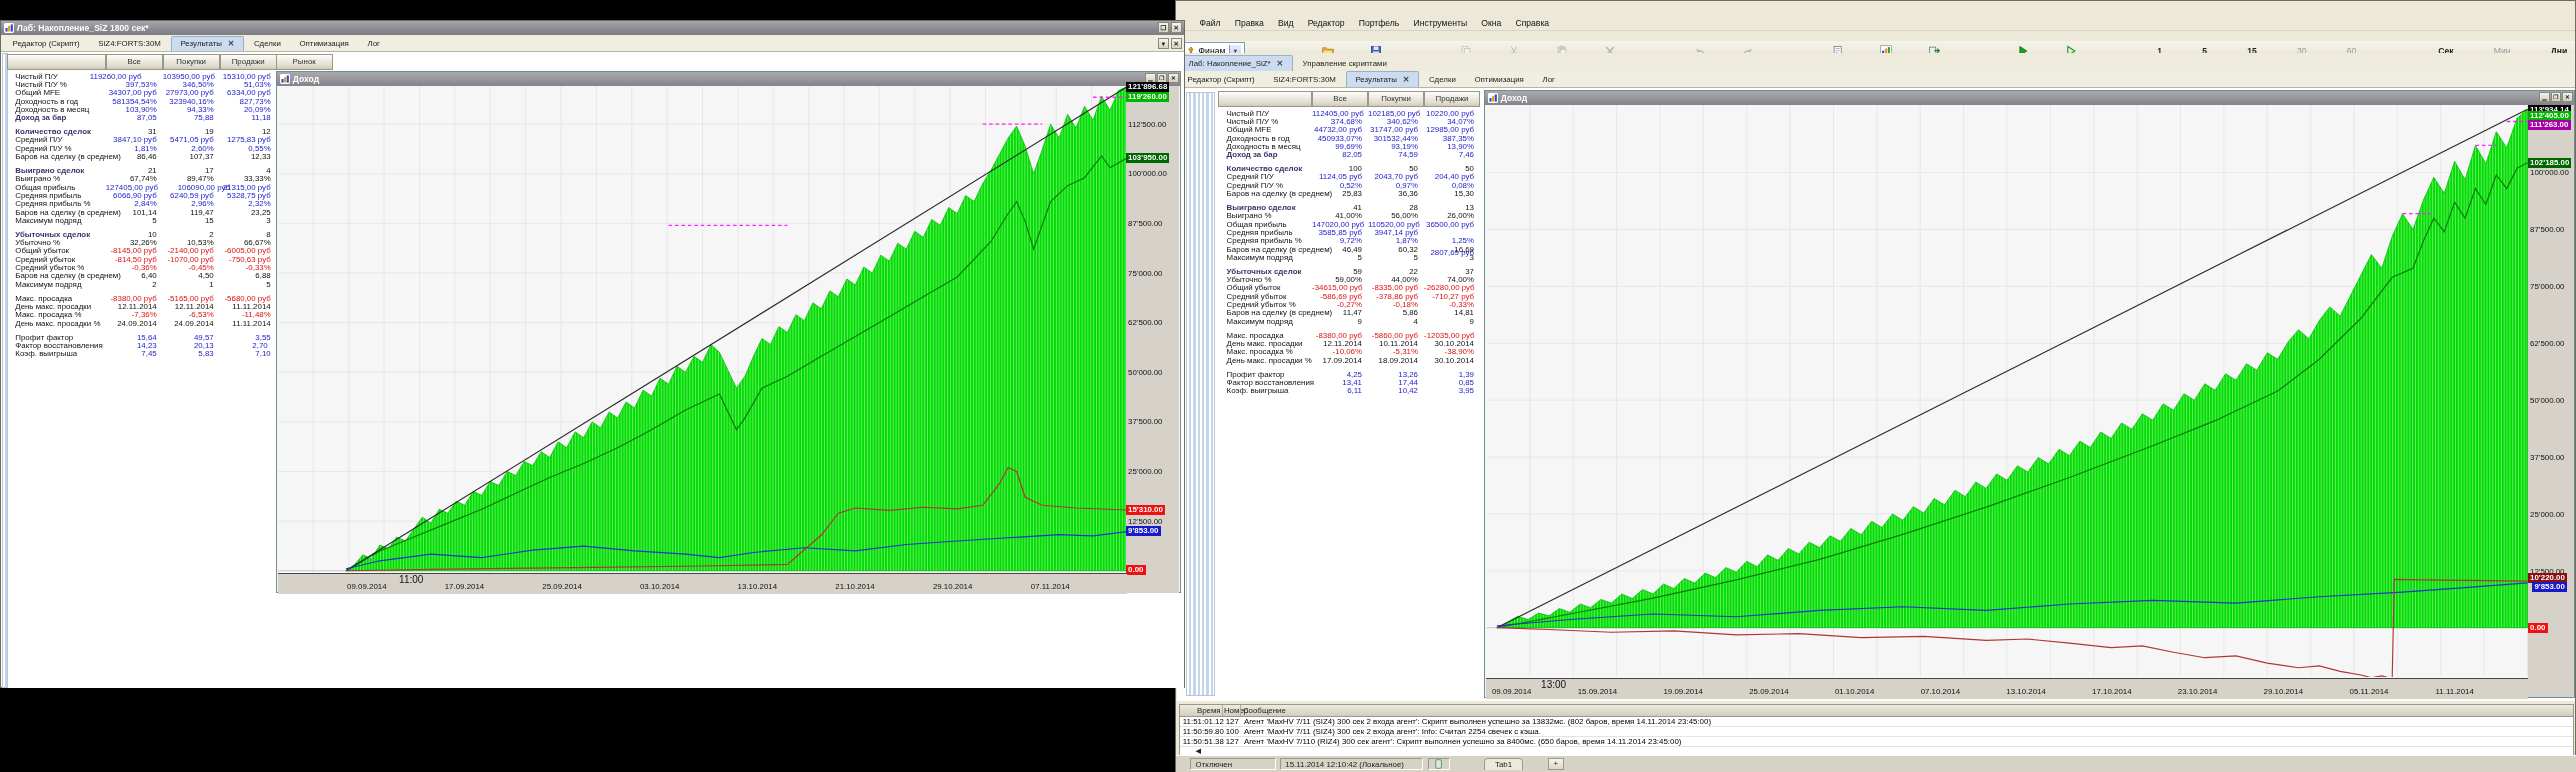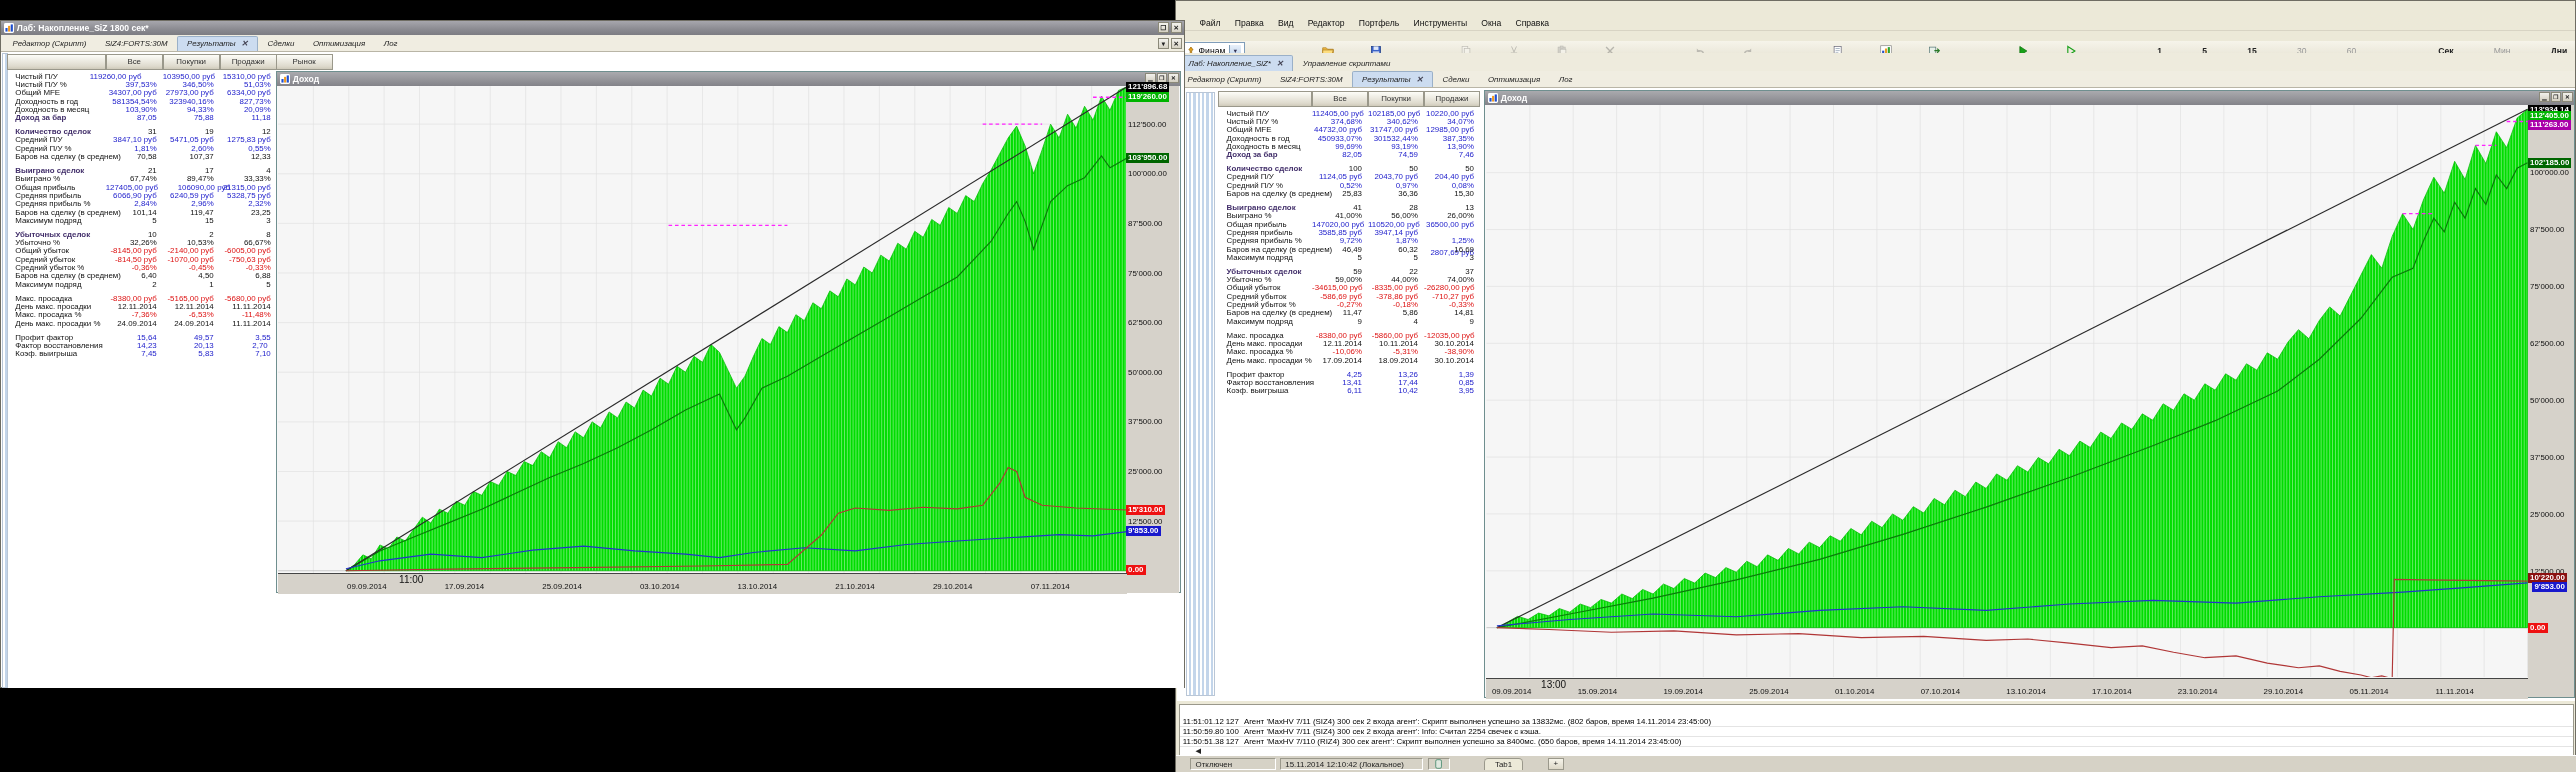--- a/index.html
+++ b/index.html
@@ -7,21 +7,21 @@
         font-family:"Liberation Sans",sans-serif;-webkit-font-smoothing:antialiased;}
   .win{position:absolute;background:#ece9d8;border:0.7px solid #6f6d63;box-sizing:border-box;}
   .titlebar{position:absolute;left:0;right:0;height:14.3px;
             background:linear-gradient(180deg,#a7a7ad 0%,#8a8a90 60%,#7c7c82 100%);
             color:#fff;font-weight:bold;font-size:8.6px;display:flex;align-items:center;padding-left:2.9px;box-sizing:border-box;}
   .titlebar .ttl{white-space:nowrap;overflow:hidden;margin-left:2.9px;}
   .winbtns{position:absolute;right:2.1px;top:1.4px;display:flex;gap:1.4px;}
   .wbtn{width:11.4px;height:10.7px;background:linear-gradient(180deg,#f4f3ee,#d6d2c4);border:0.7px solid #8b8979;
         font-size:6.4px;line-height:9.3px;text-align:center;color:#222;box-sizing:border-box;font-weight:bold;}
   .tabrow{position:absolute;left:0;right:0;height:17px;background:#f0ede1;border-bottom:0.7px solid #b9b5a6;display:flex;align-items:flex-end;padding-left:2.9px;box-sizing:border-box;}
-  .tab{font-size:7.9px;color:#222;padding:2.9px 8.6px 2.9px 8.6px;margin-right:1.4px;white-space:nowrap;display:flex;align-items:center;gap:5.7px;font-style:italic;}
+  .tab{font-size:7.9px;color:#222;padding:2.9px 8.6px 2.9px 8.6px;margin-right:1.4px;white-space:nowrap;display:flex;align-items:center;gap:5.7px;}
   .tab.active{background:#ccdcf0;border:0.7px solid #9ab0c8;border-bottom:none;border-radius:2.1px 2.1px 0 0;}
   .tab .x{font-size:7.9px;color:#445;font-weight:bold;}
   .content{position:absolute;background:#fff;}
   .stripes{position:absolute;background:repeating-linear-gradient(90deg,#ffffff 0 2.1px,#c3d5ea 2.1px 4.3px);border:0.7px solid #b9c6d6;box-sizing:border-box;}
   
   .stats{position:absolute;font-size:7.9px;}
   .hcell{position:absolute;top:0;height:15.7px;background:linear-gradient(180deg,#fdfdf8,#dedacd 80%,#cfcaba);
          border:0.7px solid #9a988b;box-sizing:border-box;text-align:center;line-height:14.3px;color:#333;}
   .srow{position:absolute;left:0;right:0;height:8.6px;line-height:8.6px;white-space:nowrap;}
   .srow .lbl{position:absolute;left:8.6px;color:#111;}
@@ -551,20 +551,27 @@
           <span class="xtick" style="left:51.86363636363636%;">13.10.2014</span>
           <span class="xtick" style="left:60.09090909090909%;">17.10.2014</span>
           <span class="xtick" style="left:68.31818181818181%;">23.10.2014</span>
           <span class="xtick" style="left:76.54545454545455%;">29.10.2014</span>
           <span class="xtick" style="left:84.77272727272727%;">05.11.2014</span>
           <span class="xtick" style="left:93%;">11.11.2014</span>
           <span class="xtime" style="left:1%;">13:00</span>
         </div>
       </div>
     <div class="log" id="rlog" style="left:2.9px;top:703px;width:1395px;height:53px;">
+        <div class="loghead">
+          <span style="left:17px;top:0.7px;">Время</span>
+          <span style="left:44px;top:0.7px;">Номер</span>
+          <span style="left:63px;top:0.7px;">Сообщение</span>
+          <div style="position:absolute;left:42px;top:0;bottom:0;width:0.7px;background:#aaa;"></div>
+          <div style="position:absolute;left:60px;top:0;bottom:0;width:0.7px;background:#aaa;"></div>
+        </div>
         <div class="logrow" style="top:12px;">
           <span style="left:2.9px;">11:51:01.12</span>
           <span style="left:42px;width:17px;text-align:right;">127</span>
           <span style="left:64px;">Агент 'MaxHV 7/11 (SIZ4) 300 сек 2 входа агент': Скрипт выполнен успешно за 13832мс. (802 баров, время 14.11.2014 23:45:00)</span>
         </div>
         <div class="logrow" style="top:22px;">
           <span style="left:2.9px;">11:50:59.80</span>
           <span style="left:42px;width:17px;text-align:right;">100</span>
           <span style="left:64px;">Агент 'MaxHV 7/11 (SIZ4) 300 сек 2 входа агент': Info: Считал 2254 свечек с кэша.</span>
         </div>
@@ -687,21 +694,21 @@
           <span class="cell c-b" style="left:213px;width:51px;">1275,83 руб</span>
         </div>
         <div class="srow" style="top:91px;">
           <span class="lbl">Средний П/У %</span>
           <span class="cell c-b" style="left:99px;width:51px;">1,81%</span>
           <span class="cell c-b" style="left:156px;width:51px;">2,60%</span>
           <span class="cell c-b" style="left:213px;width:51px;">0,55%</span>
         </div>
         <div class="srow" style="top:99px;">
           <span class="lbl">Баров на сделку (в среднем)</span>
-          <span class="cell c-k" style="left:99px;width:51px;">70,58</span>
+          <span class="cell c-k" style="left:99px;width:51px;">86,46</span>
           <span class="cell c-k" style="left:156px;width:51px;">107,37</span>
           <span class="cell c-k" style="left:213px;width:51px;">12,33</span>
         </div>
         <div class="srow hd" style="top:113px;">
           <span class="lbl">Выиграно сделок</span>
           <span class="cell c-k" style="left:99px;width:51px;">21</span>
           <span class="cell c-k" style="left:156px;width:51px;">17</span>
           <span class="cell c-k" style="left:213px;width:51px;">4</span>
         </div>
         <div class="srow" style="top:121px;">

